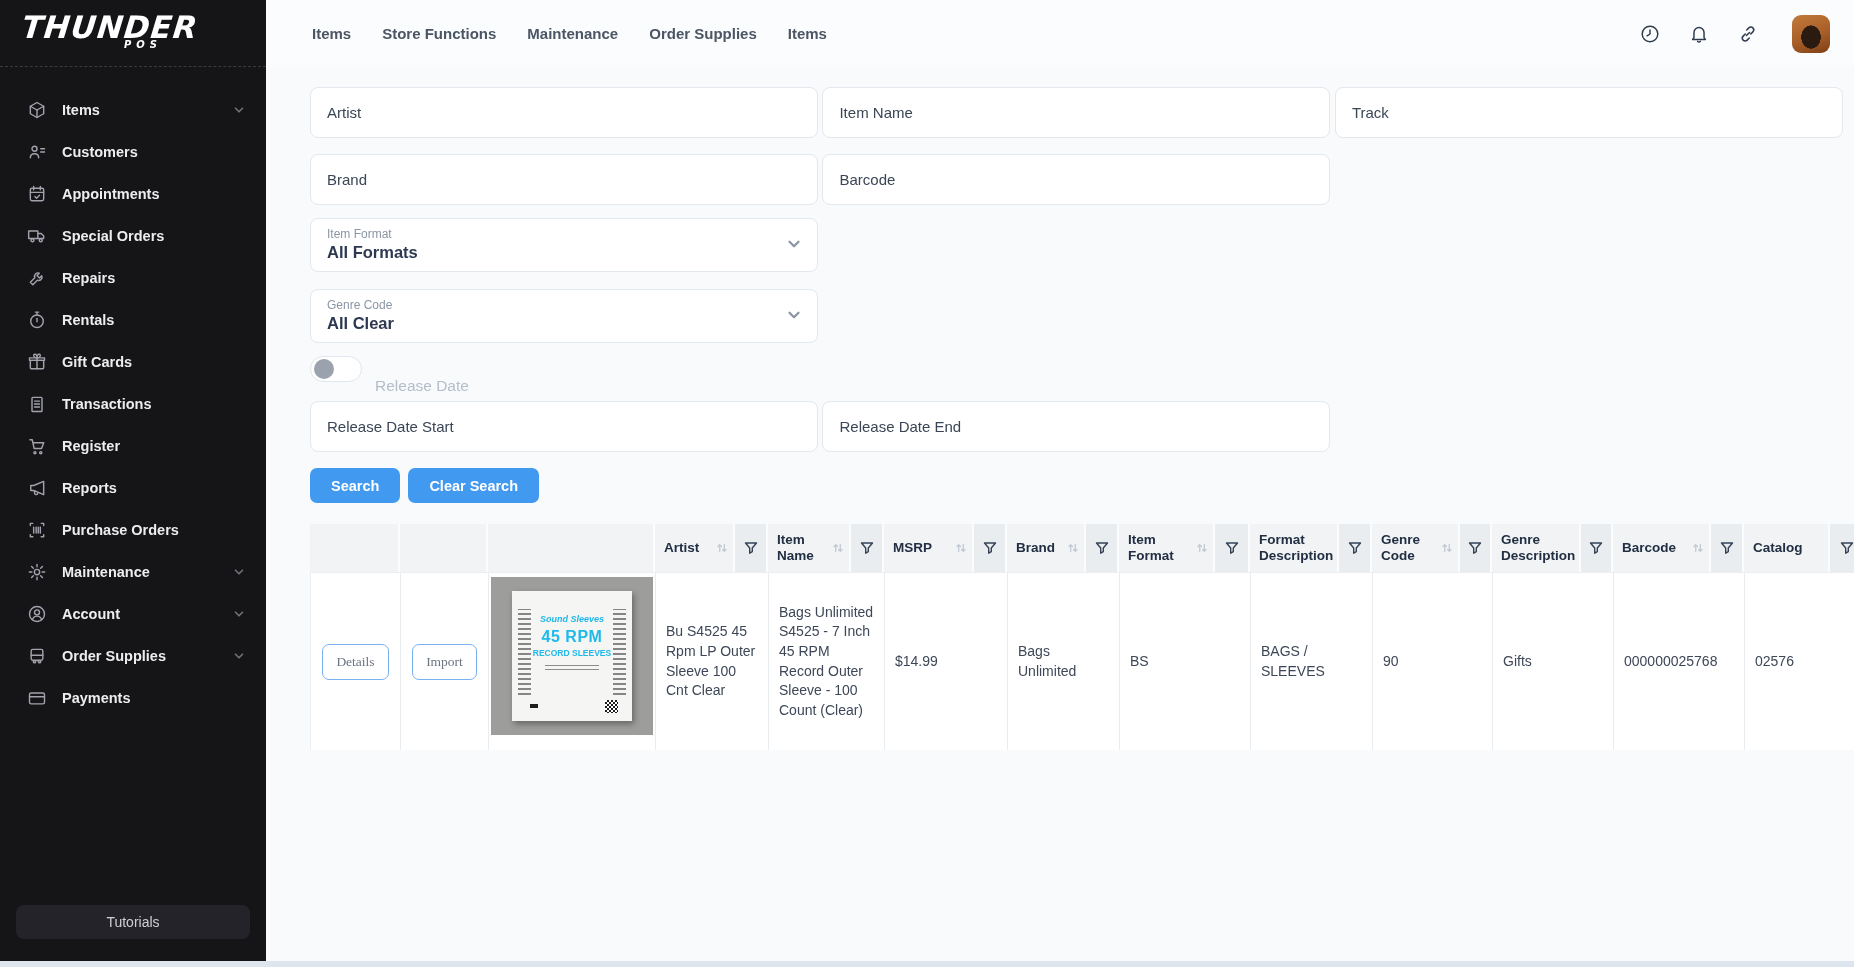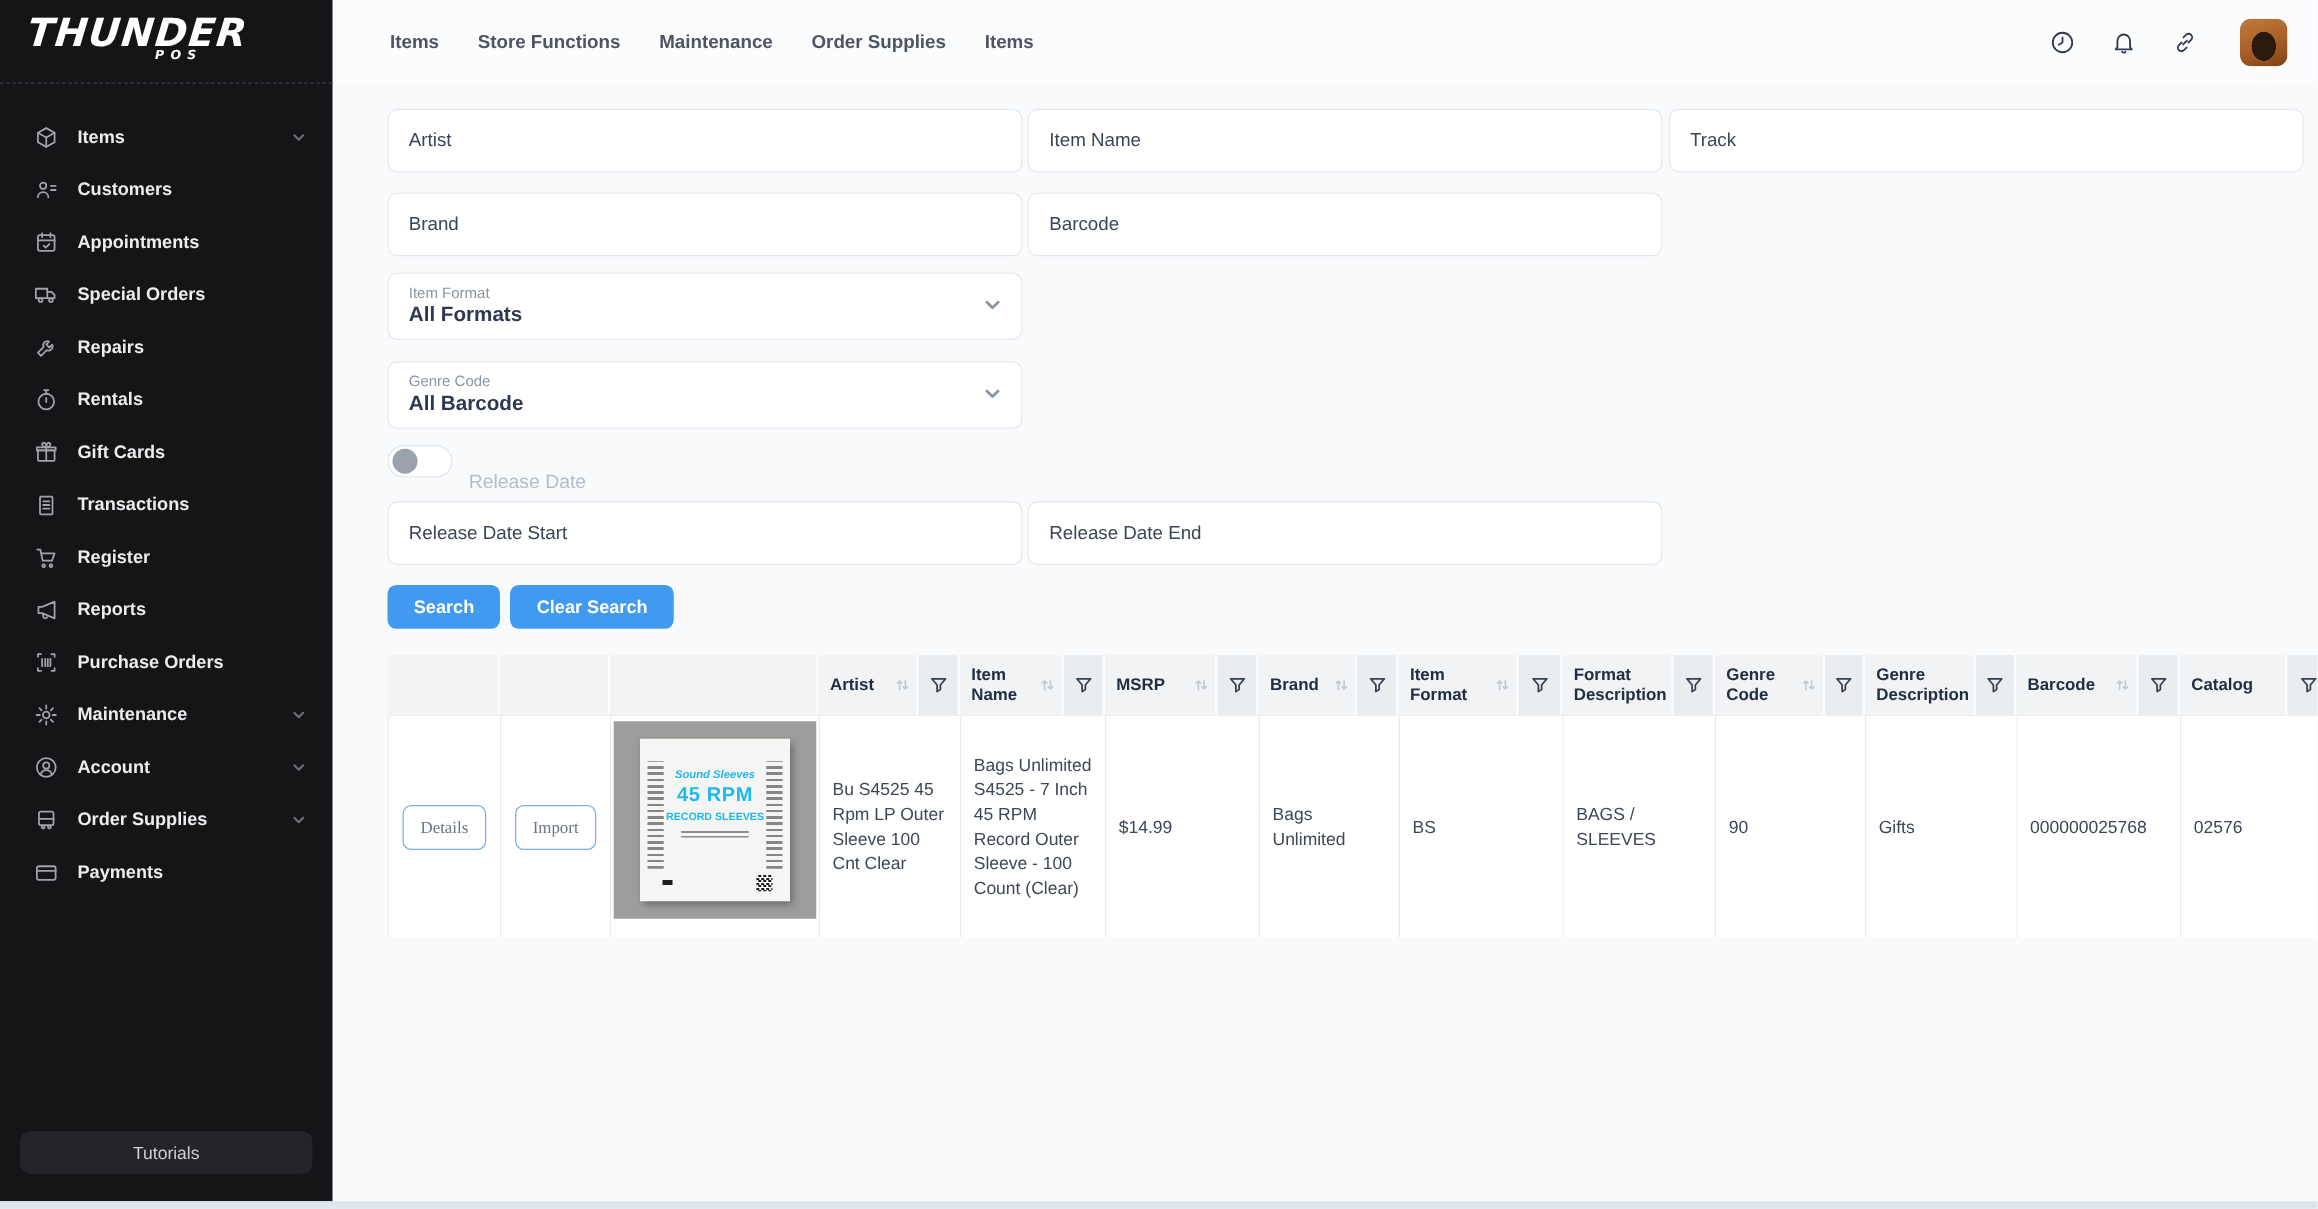--- a/index.html
+++ b/index.html
@@ -298,21 +298,21 @@
         <div class="sel-label">Item Format</div>
         <div class="sel-value">All Formats</div>
       </div>
       <svg class="sel-chev" viewBox="0 0 16 16">
           <path d="M4 6l4 4 4-4"></path>
         </svg>
     </div>
     <div class="fld sel mt17">
       <div class="sel-texts">
         <div class="sel-label">Genre Code</div>
-        <div class="sel-value">All Barcode</div>
+        <div class="sel-value">All Clear</div>
       </div>
       <svg class="sel-chev" viewBox="0 0 16 16">
           <path d="M4 6l4 4 4-4"></path>
         </svg>
     </div>
 
     <div class="toggle-row mt13">
       <div class="toggle">
         <div class="toggle-knob"></div>
       </div>

